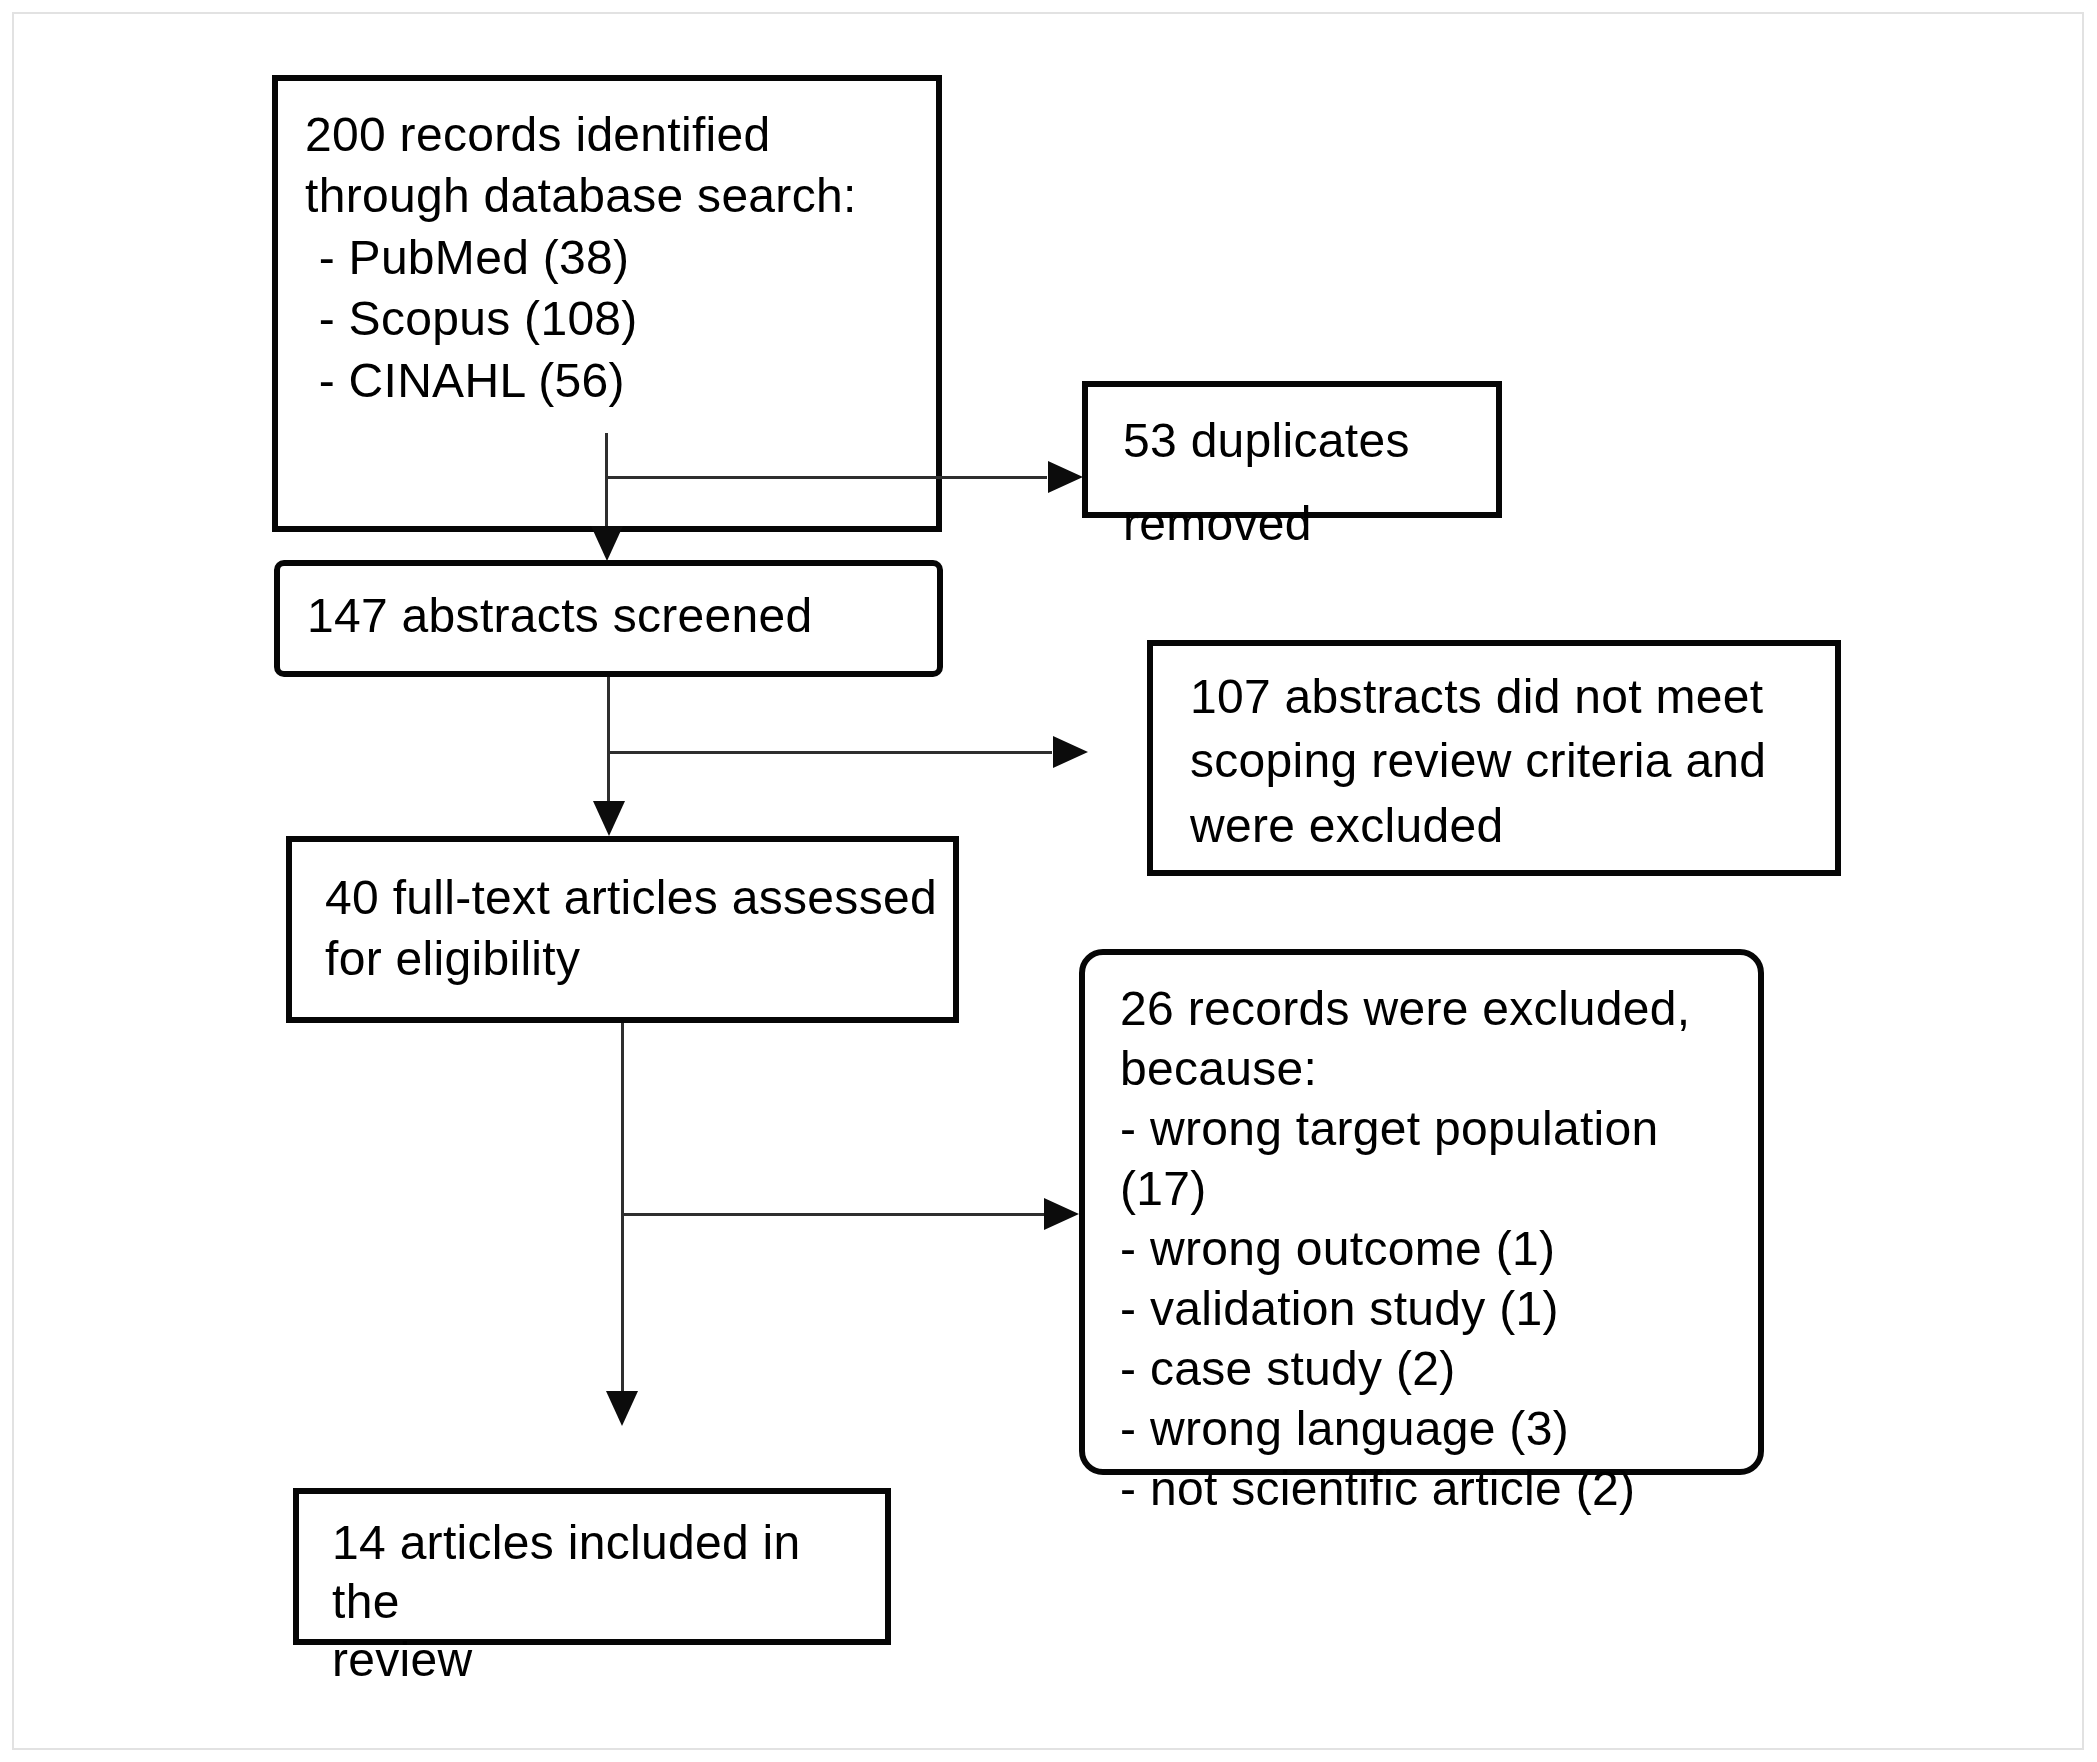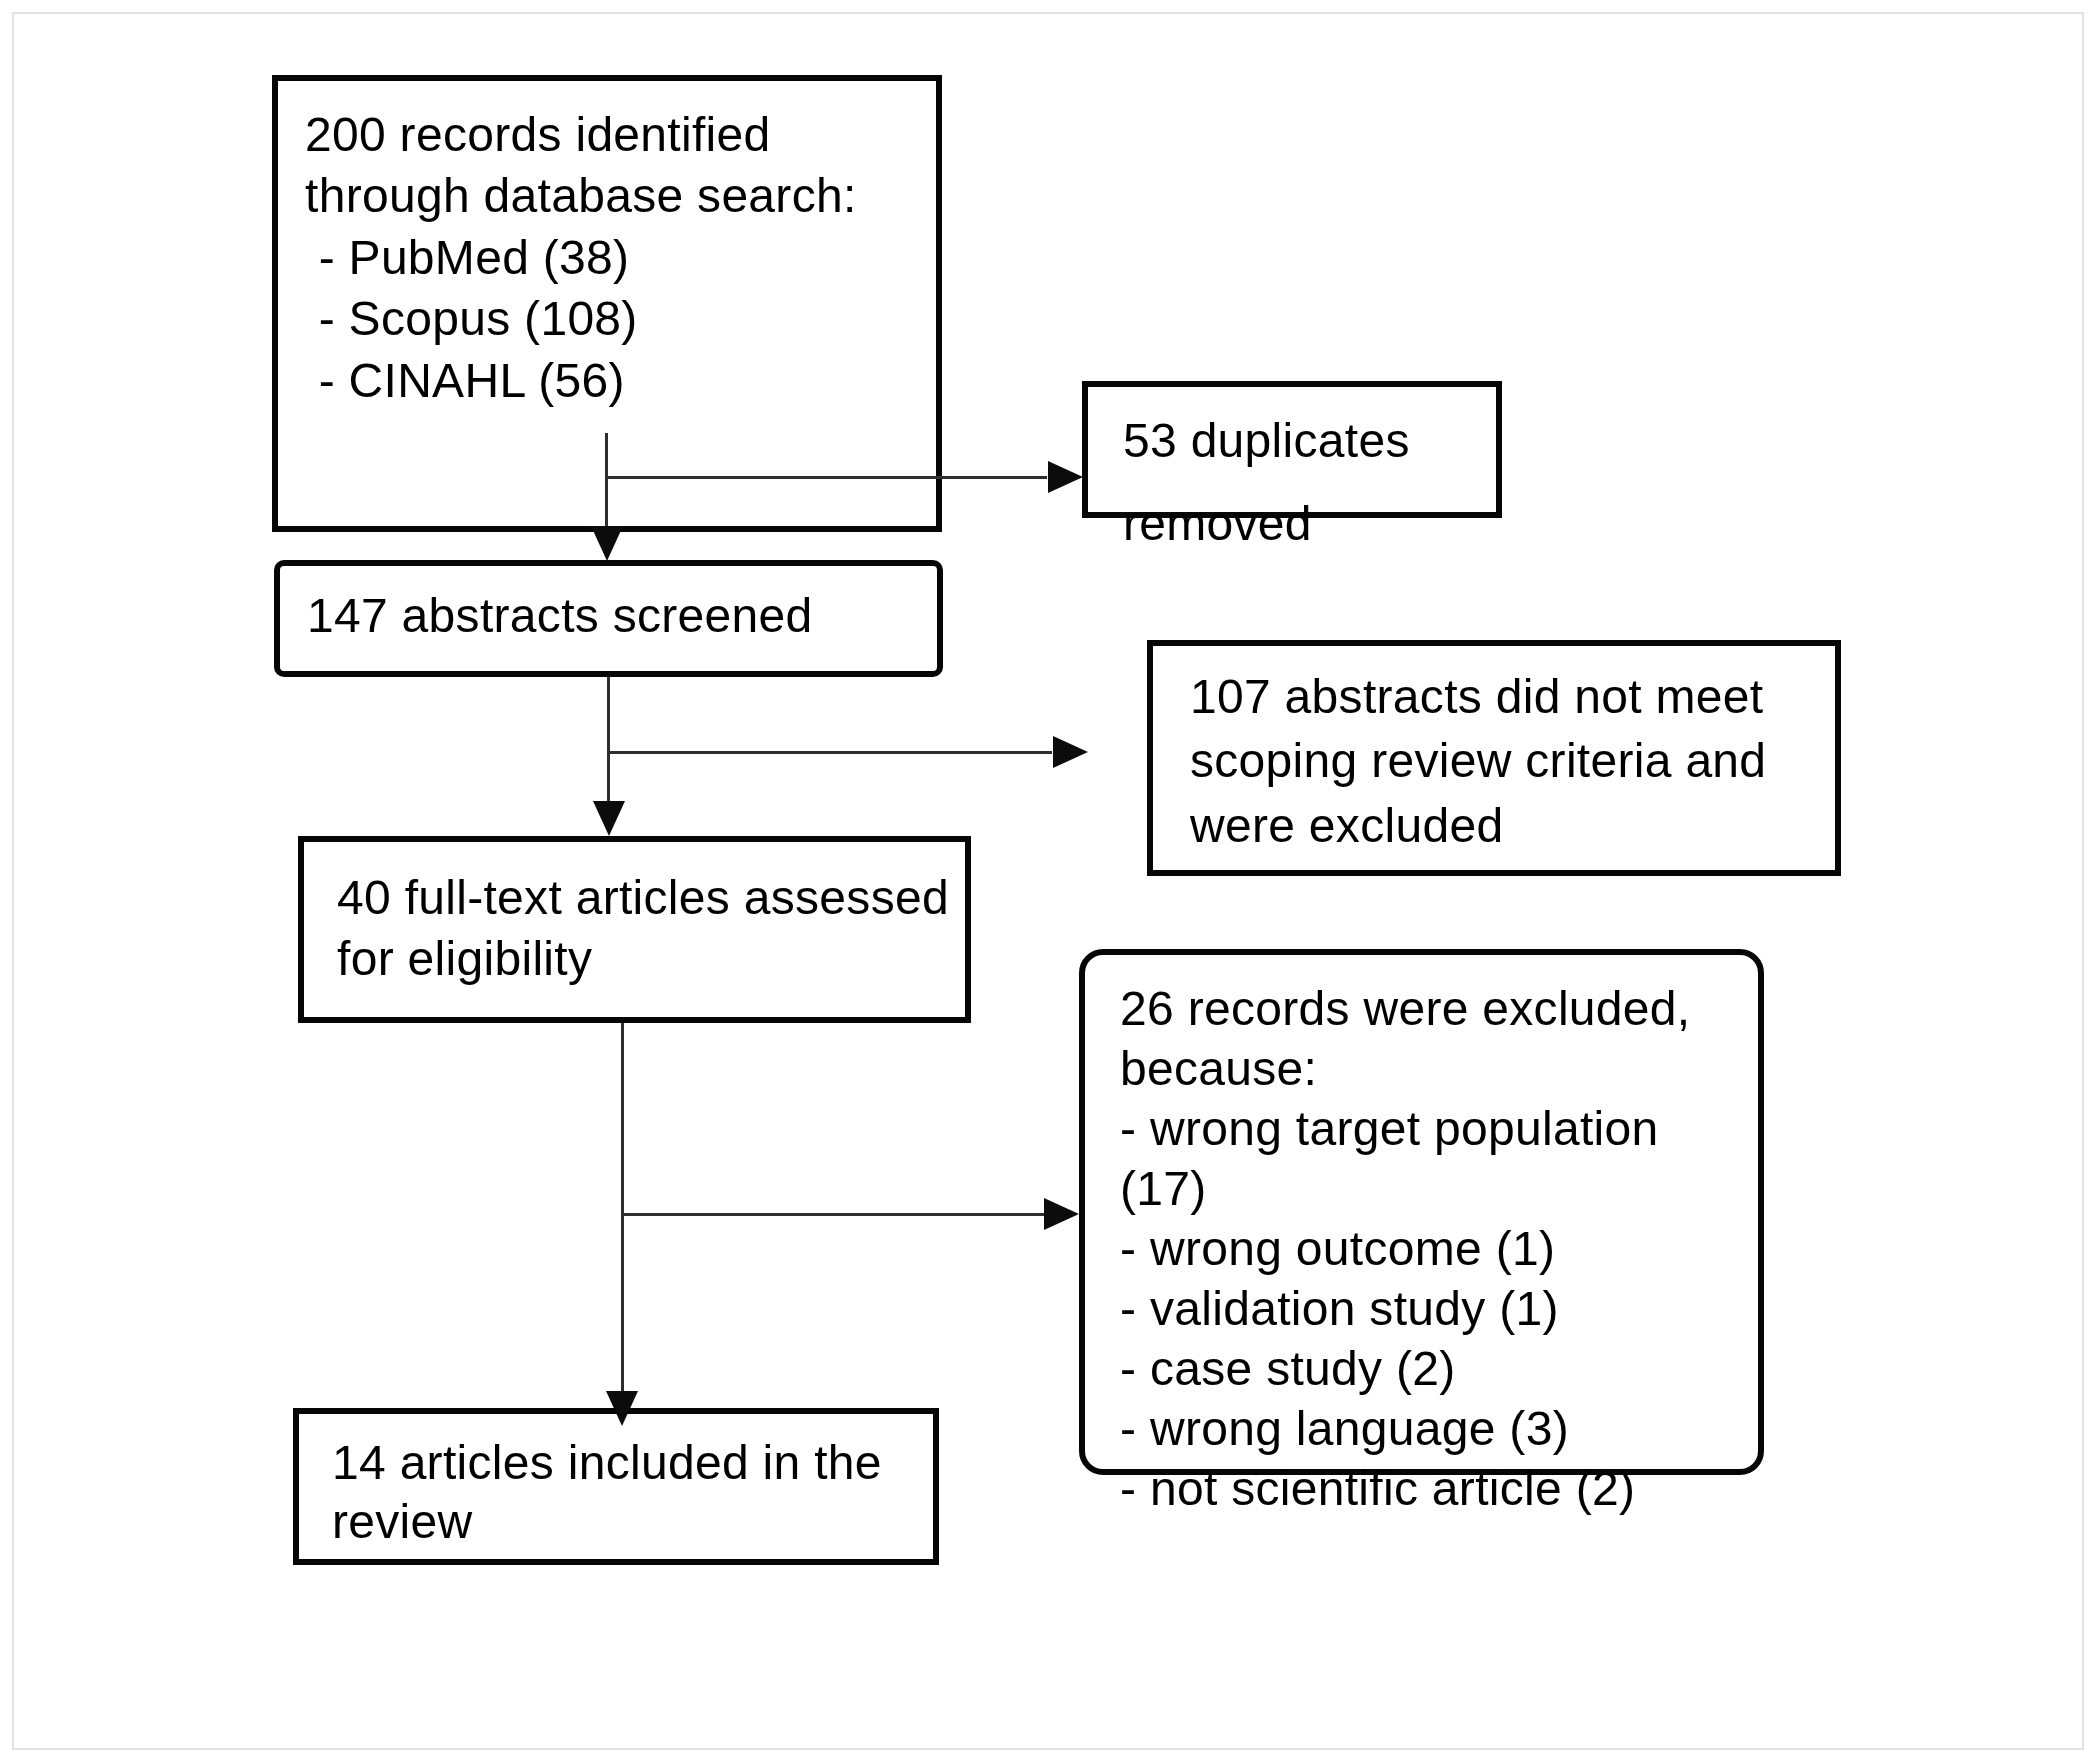--- a/index.html
+++ b/index.html
@@ -58,23 +58,23 @@
     height: 0;
     border-top: 16px solid transparent;
     border-bottom: 16px solid transparent;
     border-left: 35px solid #0c0c0c;
   }
   
   #node-identified        { left: 272px;  top: 75px;  width: 670px; height: 457px; padding: 23px 18px 0 27px; }
   #node-duplicates        { left: 1082px; top: 381px;  width: 420px;  height: 137px; padding: 13px 12px 0 35px; line-height: 1.72; }
   #node-screened          { left: 274px;  top: 560px;  width: 669px; height: 117px; padding: 19px 12px 0 27px; border-radius: 10px; }
   #node-abstracts-excl    { left: 1147px; top: 640px; width: 694px; height: 236px; padding: 19px 12px 0 37px; line-height: 1.34; }
-  #node-fulltext          { left: 298px;  top: 836px; width: 673px; height: 187px; padding: 25px 12px 0 33px; }
+  #node-fulltext          { left: 286px;  top: 836px; width: 673px; height: 187px; padding: 25px 12px 0 33px; }
   #node-records-excl      { left: 1079px; top: 949px; width: 685px; height: 526px; padding: 24px 12px 0 35px; line-height: 1.25; border-radius: 24px; }
-  #node-included          { left: 293px;  top: 1408px; width: 646px; height: 157px; padding: 20.3px 12px 0 33px; line-height: 1.22; }
+  #node-included          { left: 293px;  top: 1488px; width: 598px; height: 157px; padding: 20.3px 12px 0 33px; line-height: 1.22; }
 </style>
 </head>
 <body>
 
 <div class="frame"></div>
 
 <div class="node" id="node-identified">200 records identified
 through database search:
  - PubMed (38)
  - Scopus (108)

